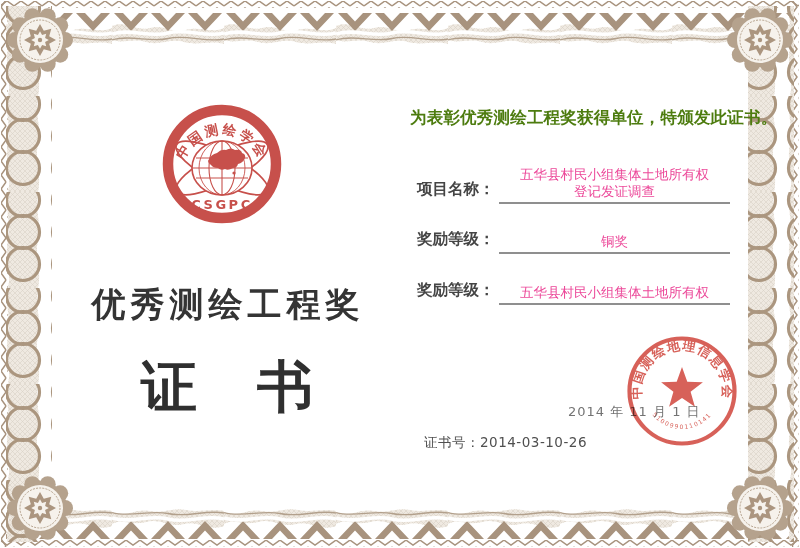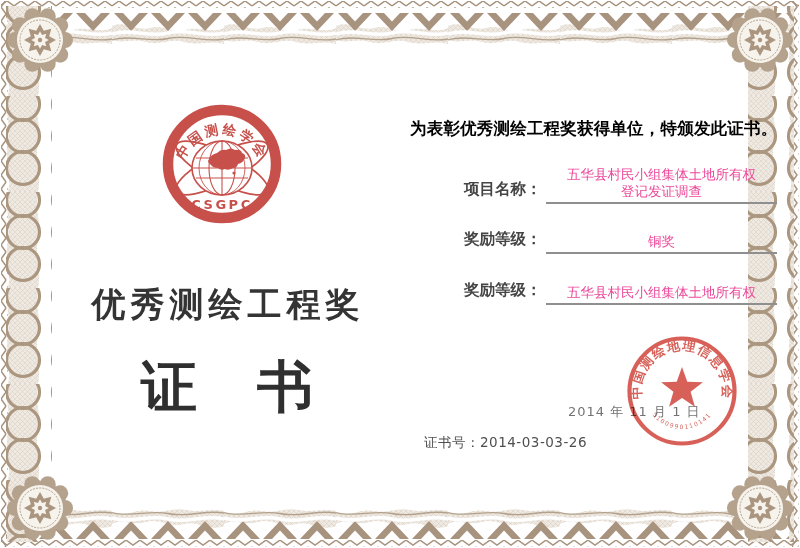--- a/index.html
+++ b/index.html
@@ -7,23 +7,23 @@
   .page{position:relative;width:800px;height:548px;background:#ffffff;}
   .border-svg{position:absolute;left:0;top:0;z-index:0;}
   .abs{position:absolute;z-index:2;}
   
   .logo-svg{position:absolute;left:162px;top:101px;z-index:2;}
   .award-title{left:60px;top:282px;width:336px;text-align:center;
     font-size:34px;font-weight:800;letter-spacing:5px;color:#343434;white-space:nowrap;}
   .doc-title{left:60px;top:350px;width:336px;text-align:center;
     font-size:56px;font-weight:800;letter-spacing:2px;color:#2f2f2f;white-space:nowrap;}
   
-  .intro{left:410px;top:118px;width:340px;font-size:16.5px;font-weight:600;
-    color:#000000;letter-spacing:0.2px;white-space:nowrap;}
-  .field-row{position:absolute;left:417px;width:313px;display:flex;align-items:flex-end;z-index:2;margin-left:47px;}
+  .intro{left:410px;top:107px;width:340px;font-size:16.5px;font-weight:600;
+    color:#4d7c0f;letter-spacing:0.2px;white-space:nowrap;}
+  .field-row{position:absolute;left:417px;width:313px;display:flex;align-items:flex-end;z-index:2;}
   .field-row .flabel{flex:0 0 82px;font-size:15.5px;font-weight:600;color:#454545;
     padding-bottom:4px;white-space:nowrap;}
   .field-row .fvalue{flex:1;text-align:center;border-bottom:2px solid #8f8f8f;
     padding-bottom:2px;font-size:13.5px;font-weight:400;color:#ec4899;line-height:1.25;}
   .row1{top:160px;height:44px;}
   .row2{top:226px;height:28px;}
   .row3{top:277px;height:28px;}
   .date-line{left:568px;top:403px;font-size:13px;color:#737373;letter-spacing:1px;
     white-space:nowrap;z-index:1;}
   .cert-no{left:424px;top:434px;font-size:13.5px;color:#4f4f4f;letter-spacing:0.5px;white-space:nowrap;}
@@ -160,21 +160,21 @@
     <div class="flabel">奖励等级：</div>
     <div class="fvalue">铜奖</div>
   </div>
 
   <div class="field-row row3">
     <div class="flabel">奖励等级：</div>
     <div class="fvalue">五华县村民小组集体土地所有权</div>
   </div>
 
   <div class="abs date-line">2014 年 11 月 1 日</div>
-  <div class="abs cert-no">证书号：2014-03-03-26</div>
+  <div class="abs cert-no">证书号：2014-03-10-26</div>
 
   <svg class="seal-svg" width="114" height="114" viewBox="0 0 114 114">
     <defs>
       <path id="sa" d="M 17.8,69 A 41,41 0 1 1 96.2,69"></path>
       <path id="sb" d="M 25.3,78 A 38,38 0 0 0 88.7,78"></path>
     </defs>
     <circle cx="57" cy="57" r="52.5" fill="none" stroke="#d24b42" stroke-width="4.2"></circle>
     <text font-size="13" font-weight="700" fill="#d24b42" letter-spacing="1.5">
       <textPath href="#sa" startOffset="50%" text-anchor="middle">中国测绘地理信息学会</textPath>
     </text>

